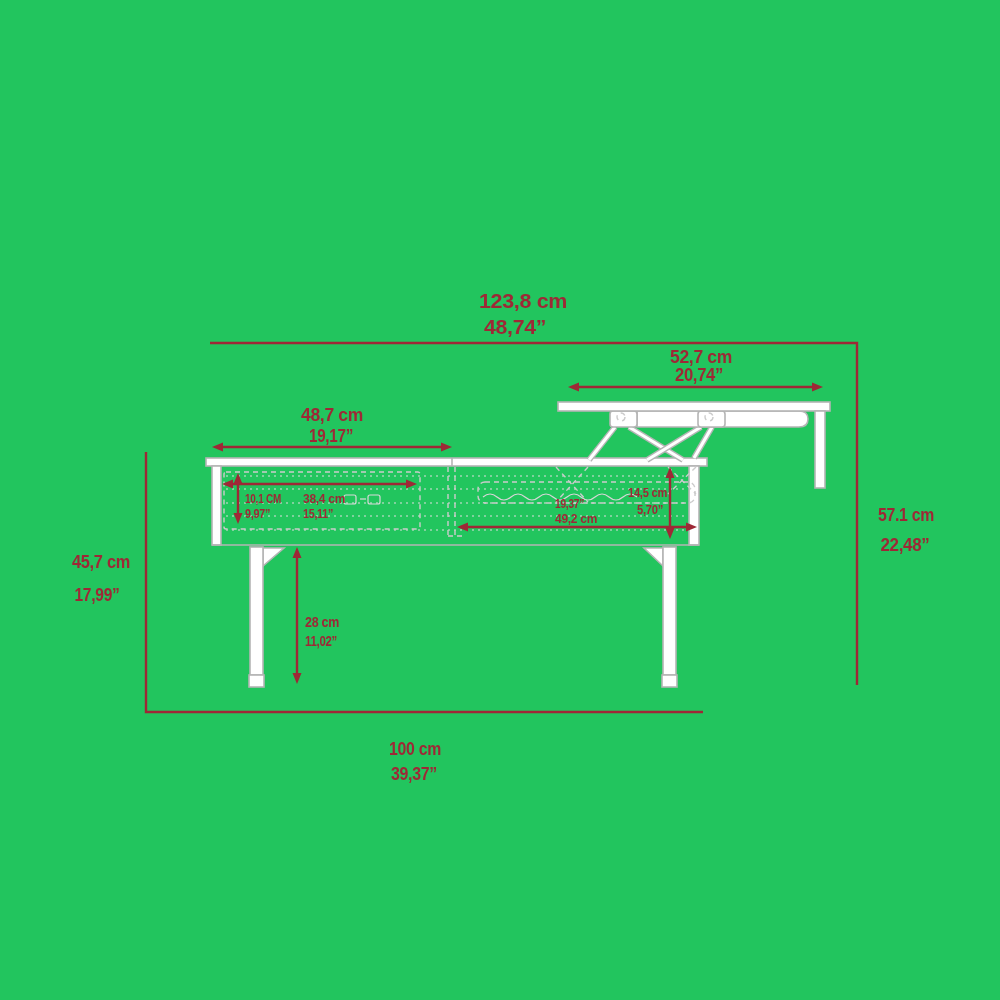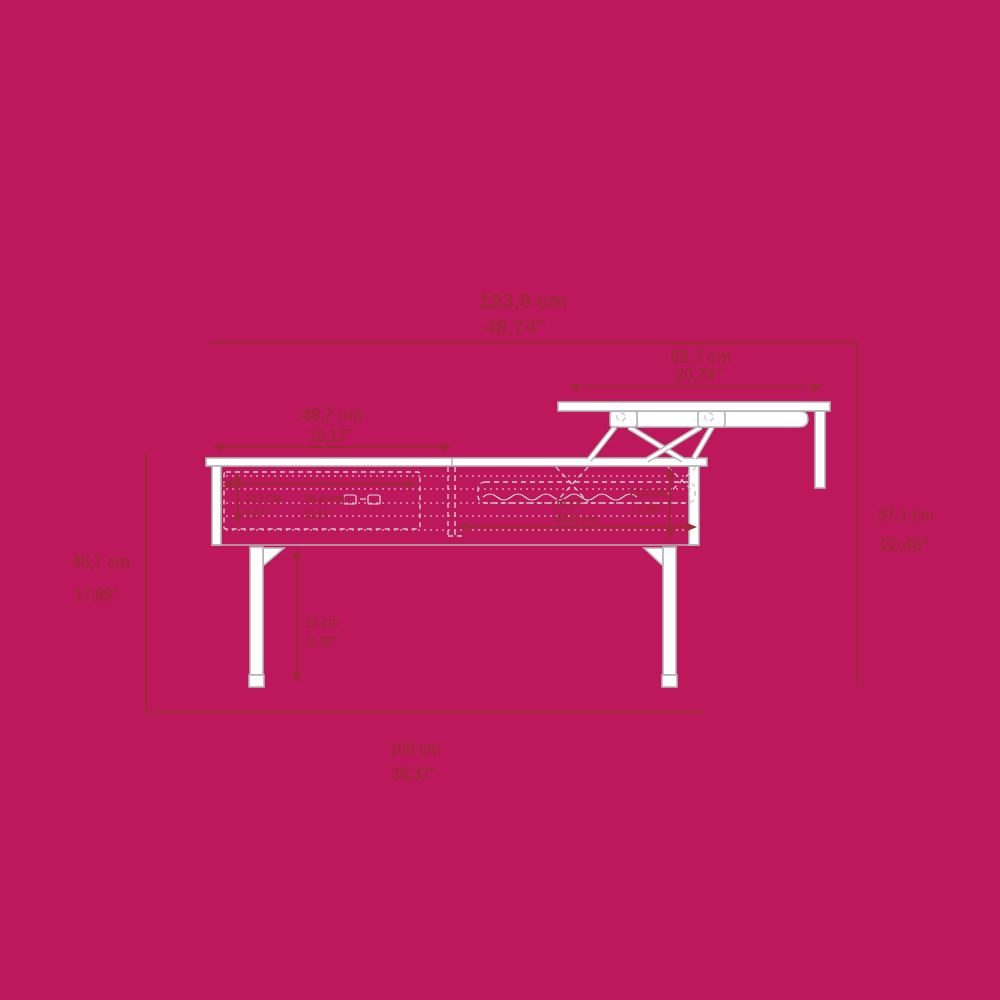--- a/index.html
+++ b/index.html
@@ -1,16 +1,16 @@
 <!DOCTYPE html>
 <html><head>
 <meta charset="utf-8">
 <style>
   html,body{margin:0;padding:0;background:#ffffff;}
-  .stage{position:relative;width:1000px;height:1000px;background:#be185d;overflow:hidden;}
+  .stage{position:relative;width:1000px;height:1000px;background:#22c55e;overflow:hidden;}
   svg{position:absolute;left:0;top:0;}
   text{
     font-family:"Liberation Sans", sans-serif;
     font-weight:700;
     fill:#9e2836;
     letter-spacing:-0.3px;
   }
   .t-xl{font-size:21px;}
   .t-lg{font-size:17.5px;}
   .t-md{font-size:15px;}

